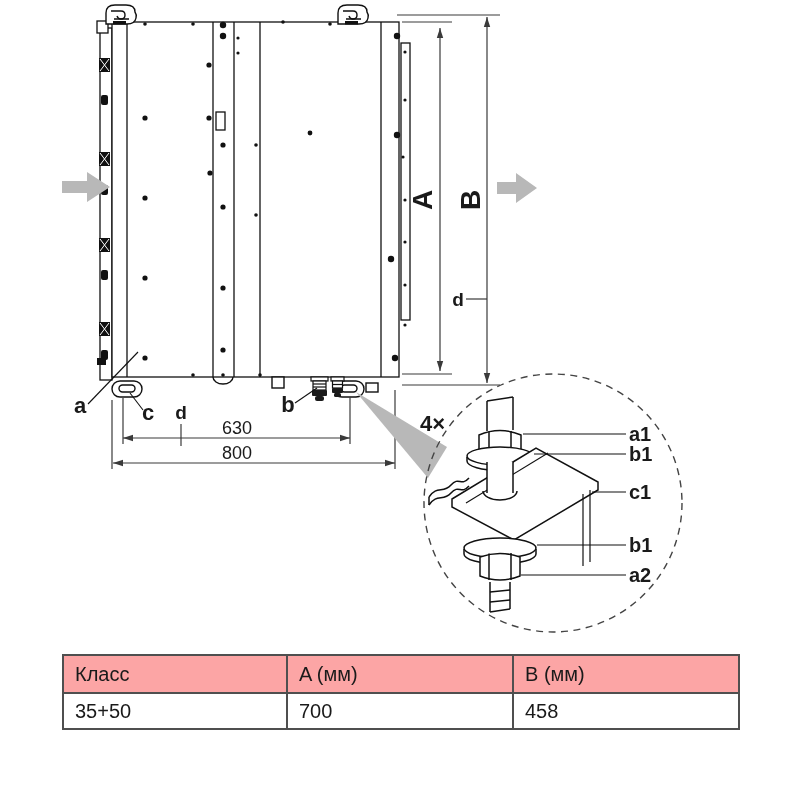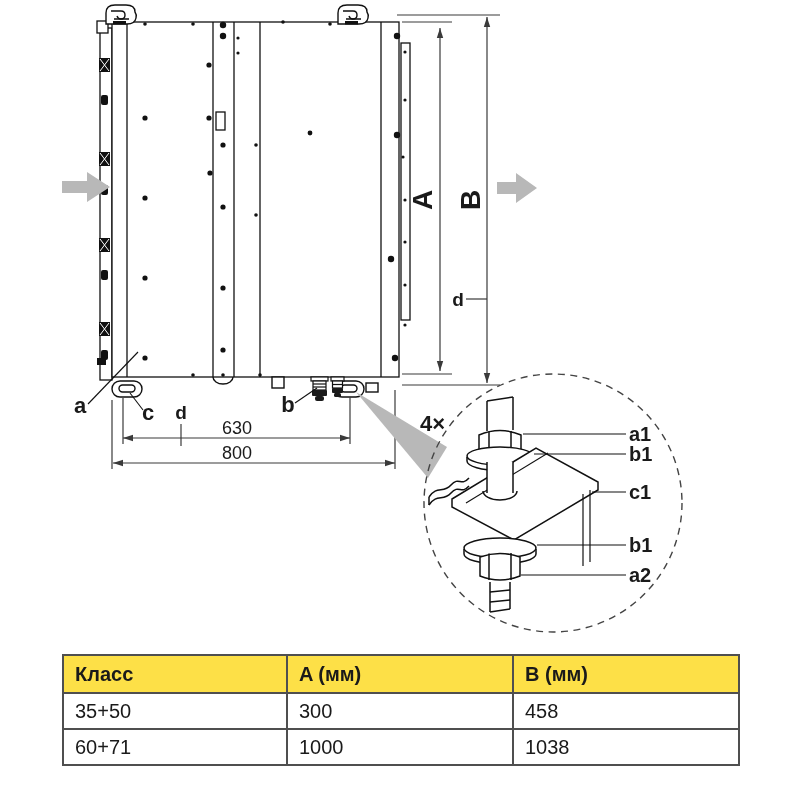--- a/index.html
+++ b/index.html
@@ -3,21 +3,21 @@
 <meta charset="utf-8">
 <style>
   html,body{margin:0;padding:0;background:#ffffff;}
   .canvas{position:relative;width:800px;height:800px;background:#fff;overflow:hidden;
           font-family:"Liberation Sans", sans-serif;}
   svg text{font-family:"Liberation Sans", sans-serif;fill:#1a1a1a;}
   .dims-table{position:absolute;left:62px;top:654px;width:676px;border-collapse:collapse;
               table-layout:fixed;font-size:20px;color:#1a1a1a;}
   .dims-table th,.dims-table td{border:2px solid #4f4f4f;text-align:left;
               padding:2px 6px 2px 11px;overflow:hidden;white-space:nowrap;}
-  .dims-table th{background:#fde047;font-weight:bold;height:32px;}
+  .dims-table th{background:#fca5a5;font-weight:normal;height:32px;}
   .dims-table td{height:30px;background:#fff;font-weight:normal;margin-top:32px;}
 </style>
 </head>
 <body>
 
 <div class="canvas">
 
 <svg width="800" height="650" viewBox="0 0 800 650">
 
   <g stroke="#111" stroke-width="1.3" fill="#fff">
@@ -258,24 +258,19 @@
   <thead>
     <tr>
       <th>Класс</th>
       <th>A (мм)</th>
       <th>B (мм)</th>
     </tr>
   </thead>
   <tbody>
     <tr>
       <td>35+50</td>
-      <td>300</td>
+      <td>700</td>
       <td>458</td>
-    </tr>
-    <tr>
-      <td>60+71</td>
-      <td>1000</td>
-      <td>1038</td>
     </tr>
   </tbody>
 </table>
 
 </div>
 
 </body></html>

